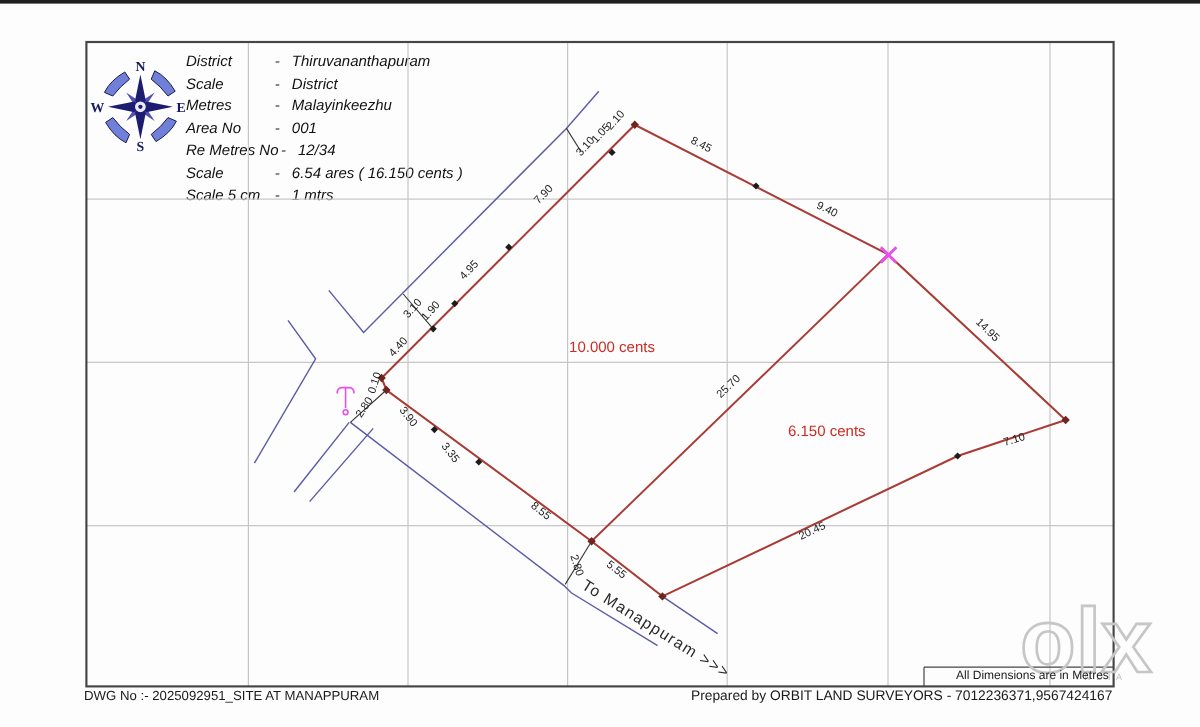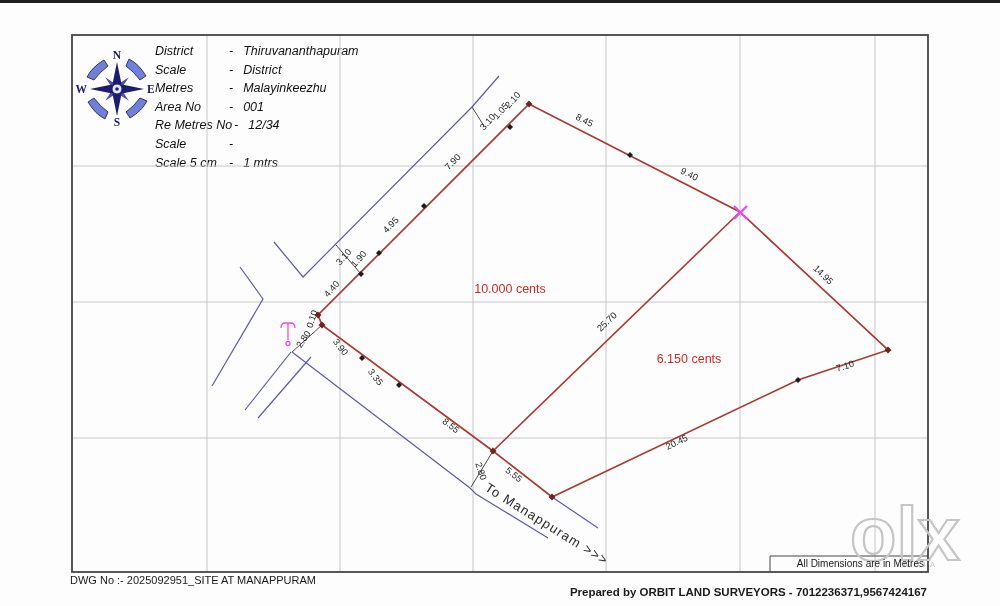--- a/index.html
+++ b/index.html
@@ -13,41 +13,41 @@
     position:absolute;left:155px;top:42px;
     font-style:italic;font-size:12.5px;color:#111;line-height:18.6px;
   }
   .title-row{display:flex;white-space:pre;}
   .title-row .lbl{min-width:72px;}
   .title-row .dash{margin:0 10px 0 2px;}
   
   .draw{position:absolute;left:0;top:0;}
   
   .dwg-no{position:absolute;left:70px;top:574px;font-size:11px;color:#1a1a1a;}
-  .prepared{position:absolute;right:73px;top:586px;font-size:11.5px;color:#1a1a1a;font-weight:bold;}
+  .prepared{position:absolute;right:73px;top:574px;font-size:11.5px;color:#1a1a1a;}
   .dims-note{position:absolute;right:76px;top:558px;font-size:10px;color:#1a1a1a;}
   text{font-family:"Liberation Sans",sans-serif;}
   .dim{font-size:9.3px;fill:#1f1f1f;}
   .area-label{font-size:12.5px;fill:#cc2a22;}
   .road-name{font-size:13.2px;fill:#2a2a2a;letter-spacing:1.2px;}
   .compass-letter{font-family:"Liberation Serif",serif;font-weight:bold;font-size:11.5px;fill:#191966;}
 </style>
 </head>
 <body>
 
 <div class="canvas">
   <div class="photo-edge"></div>
 
   <div class="title-block">
     <div class="title-row"><span class="lbl">District</span><span class="dash">-</span><span class="val">Thiruvananthapuram</span></div>
     <div class="title-row"><span class="lbl">Scale</span><span class="dash">-</span><span class="val">District</span></div>
     <div class="title-row"><span class="lbl">Metres</span><span class="dash">-</span><span class="val">Malayinkeezhu</span></div>
     <div class="title-row"><span class="lbl">Area No</span><span class="dash">-</span><span class="val">001</span></div>
     <div class="title-row"><span class="lbl">Re Metres No</span><span class="dash">-</span><span class="val">12/34</span></div>
-    <div class="title-row"><span class="lbl">Scale</span><span class="dash">-</span></div>
+    <div class="title-row"><span class="lbl">Scale</span><span class="dash">-</span><span class="val">6.54 ares ( 16.150 cents )</span></div>
     <div class="title-row"><span class="lbl">Scale 5 cm</span><span class="dash">-</span><span class="val">1 mtrs</span></div>
   </div>
 
   <svg class="draw" width="1000" height="606" viewBox="0 0 1000 606">
 
     <g stroke="#c7c7c7" stroke-width="1">
       <line x1="207" y1="35" x2="207" y2="572"></line>
       <line x1="340" y1="35" x2="340" y2="572"></line>
       <line x1="473" y1="35" x2="473" y2="572"></line>
       <line x1="606" y1="35" x2="606" y2="572"></line>

